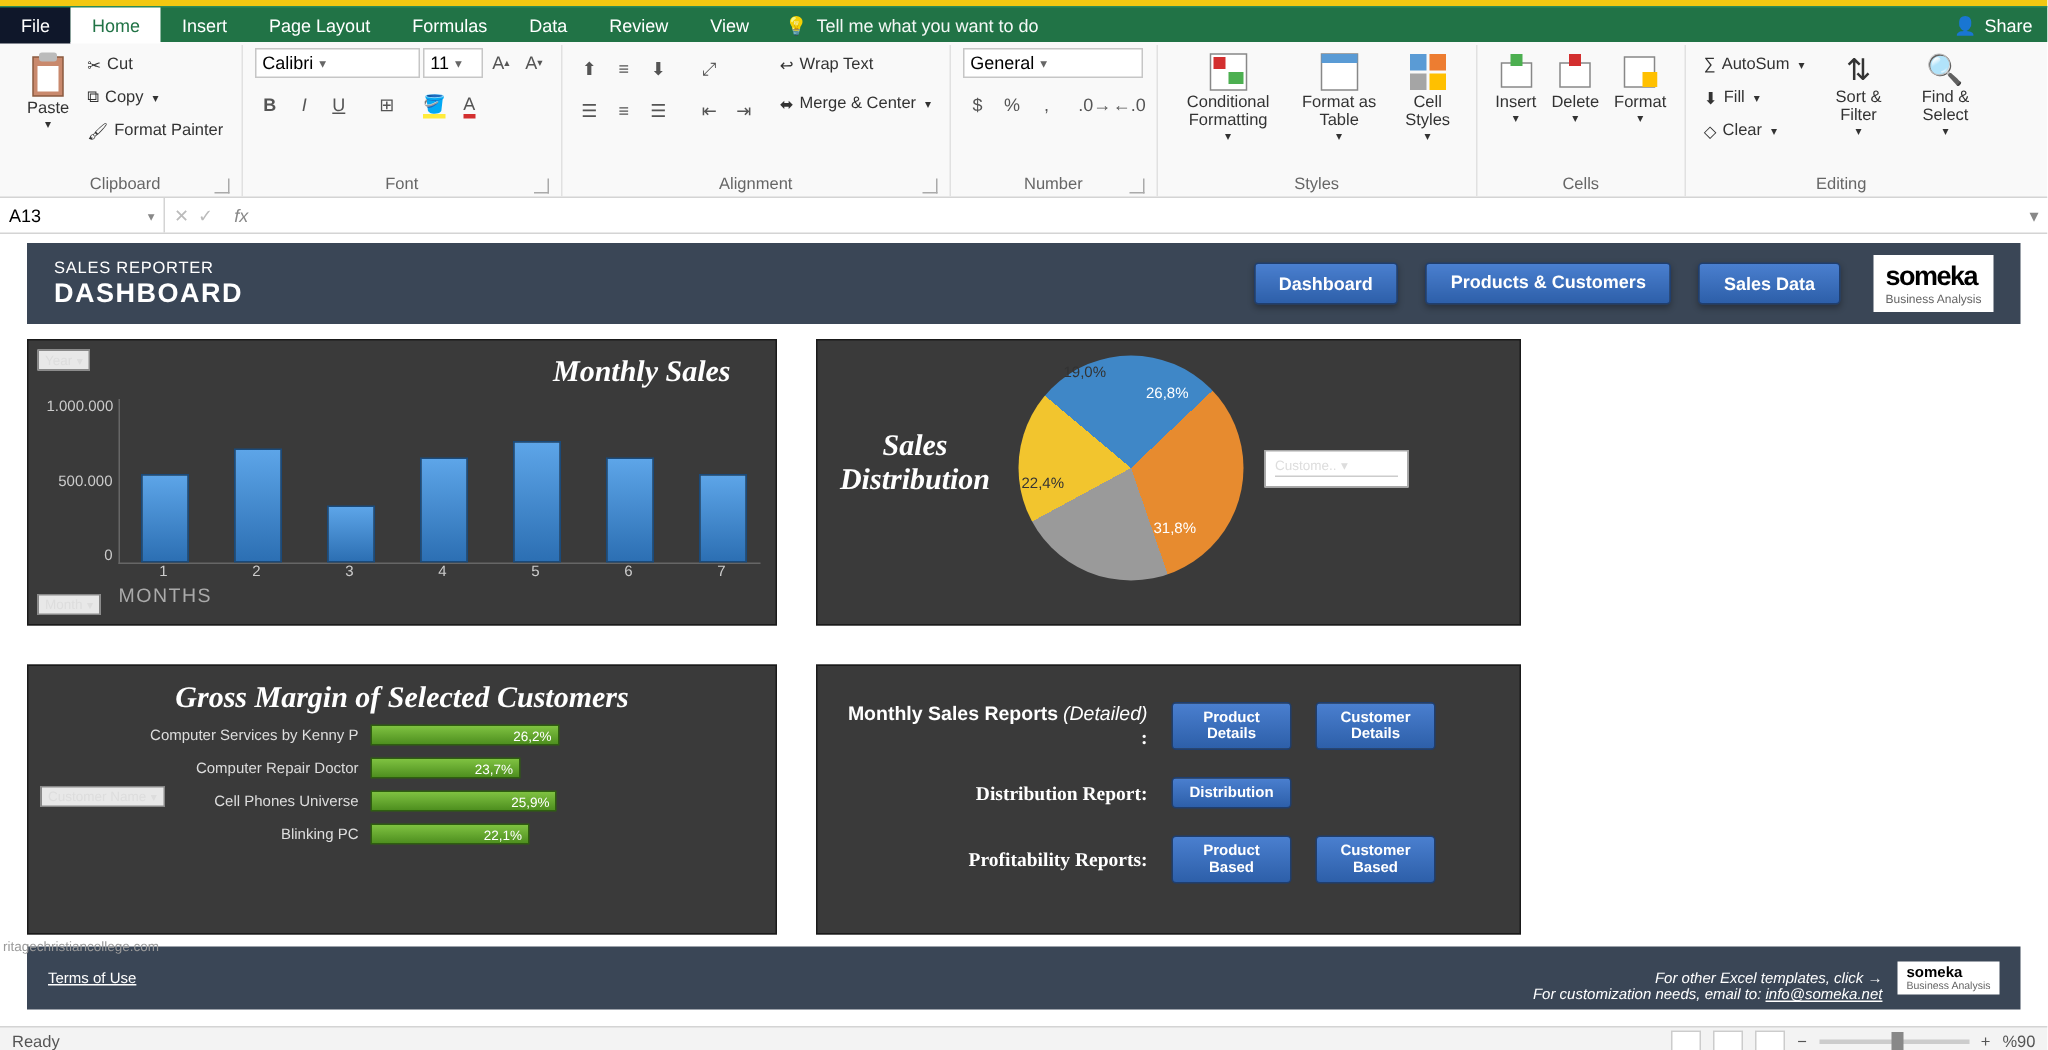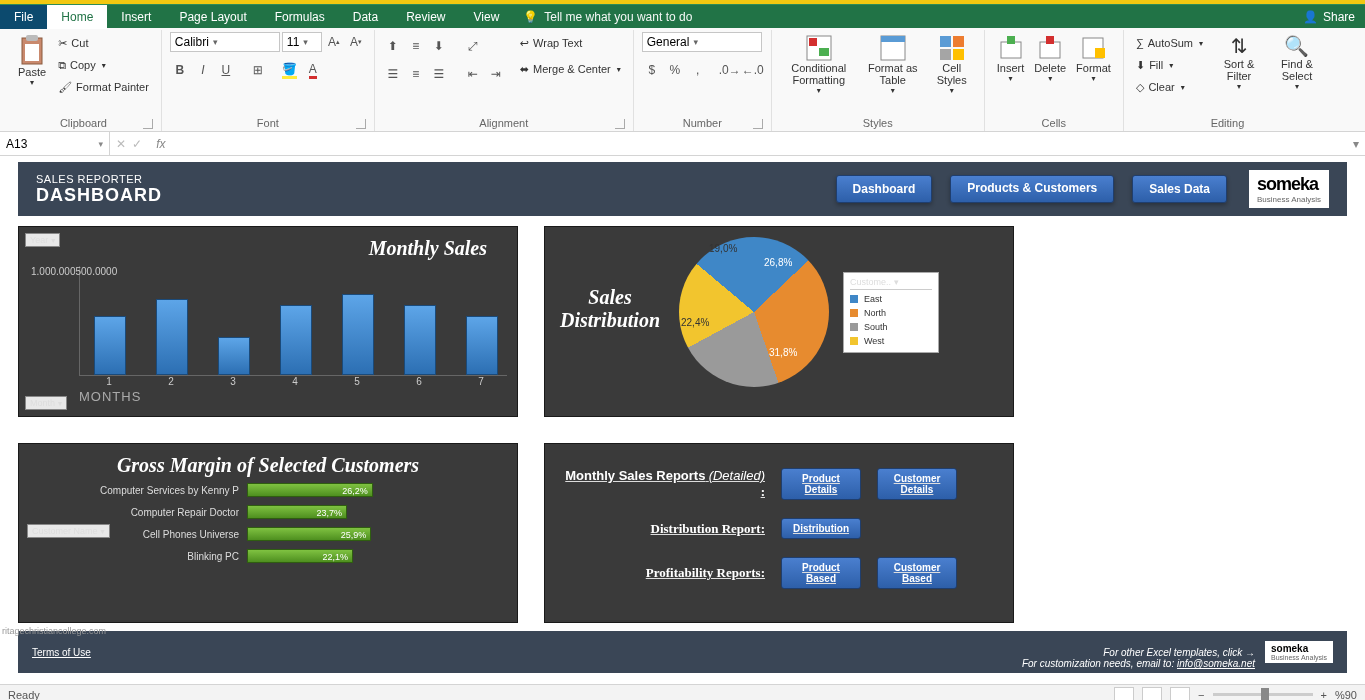--- a/index.html
+++ b/index.html
@@ -4,21 +4,21 @@
 <style>
 * { margin: 0; padding: 0; box-sizing: border-box; font-family: "Segoe UI", Tahoma, sans-serif; }
 body { background: #fff; width: 1365px; height: 700px; overflow: hidden; font-size: 12px; }
 
 
 .titlebar { height: 4px; background: #f2c811; }
 
 
 .ribbon-tabs { height: 24px; background: #217346; display: flex; align-items: center; color: #fff; border-top: 1px solid #2e8b57; }
 .ribbon-tab { padding: 0 14px; height: 24px; line-height: 24px; font-size: 12px; cursor: pointer; }
-.ribbon-tab.file { background: #0c4a6e; }
+.ribbon-tab.file { background: #0f172a; }
 .ribbon-tab.active { background: #fff; color: #217346; }
 .ribbon-tell { padding-left: 10px; display: flex; align-items: center; gap: 6px; font-size: 12px; opacity: .95; }
 .ribbon-share { margin-left: auto; margin-right: 10px; display: flex; align-items: center; gap: 5px; }
 
 
 .ribbon { height: 104px; background: #f9f9f9; border-bottom: 1px solid #d4d4d4; display: flex; padding: 2px 6px 0 6px; }
 .rgroup { border-right: 1px solid #e1e1e1; padding: 2px 8px 0 8px; display: flex; flex-direction: column; }
 .rgroup-body { flex: 1; display: flex; align-items: flex-start; }
 .rgroup-label { text-align: center; font-size: 11px; color: #666; padding: 2px 0; position: relative; }
 .dialog-launcher { position: absolute; right: 0; bottom: 2px; width: 10px; height: 10px; border: 1px solid #aaa; border-top: none; border-left: none; }
@@ -52,21 +52,21 @@
 .logo-box .bg { font-size: 18px; font-weight: bold; letter-spacing: -1px; }
 .logo-box .sm { font-size: 8px; color: #666; }
 
 .grid2 { display: grid; grid-template-columns: 500px 470px; gap: 26px; margin-top: 10px; }
 .card { background: #3a3a3a; border: 1px solid #1a1a1a; padding: 10px; color: #ddd; position: relative; }
 .card-title { font-family: Georgia, serif; font-style: italic; font-size: 20px; color: #fff; text-align: center; margin-bottom: 6px; font-weight: bold; }
 .card-title.left { text-align: right; padding-right: 20px; }
 
 
 .barchart { height: 140px; position: relative; margin-left: 50px; }
-.baraxis { position: absolute; left: -48px; top: 0; height: 110px; display: flex; flex-direction: row; justify-content: space-between; font-size: 10px; color: #ccc; text-align: right; width: 44px; }
+.baraxis { position: absolute; left: -48px; top: 0; height: 110px; display: flex; flex-direction: column; justify-content: space-between; font-size: 10px; color: #ccc; text-align: right; width: 44px; }
 .bars { display: flex; align-items: flex-end; height: 110px; gap: 30px; padding-left: 14px; border-left: 1px solid #666; border-bottom: 1px solid #666; }
 .bar { width: 32px; background: linear-gradient(#5da5e8,#2c6fb3); border: 1px solid #1a4a7a; }
 .barlabels { display: flex; gap: 30px; padding-left: 14px; font-size: 10px; color: #ccc; }
 .barlabels span { width: 32px; text-align: center; }
 .axis-x { text-align: left; font-size: 13px; color: #aaa; margin-top: 2px; letter-spacing: 1px; }
 .slicer { position: absolute; background: #e8e8e8; border: 1px solid #888; font-size: 9px; padding: 1px 4px; display: flex; align-items: center; gap: 3px; cursor: pointer; }
 .slicer .dd { font-size: 8px; }
 
 
 .pie-wrap { display: flex; align-items: center; gap: 14px; }
@@ -81,21 +81,21 @@
 .hbars { display: flex; flex-direction: column; gap: 8px; margin-left: 10px; margin-top: 6px; }
 .hbar-row { display: flex; align-items: center; gap: 8px; }
 .hbar-label { width: 200px; text-align: right; font-size: 10px; color: #ddd; }
 .hbar-track { width: 240px; height: 14px; position: relative; }
 .hbar-fill { height: 14px; background: linear-gradient(#7fc241,#4e8f1f); border: 1px solid #2f5e10; position: relative; }
 .hbar-val { position: absolute; right: 4px; top: 0; font-size: 9px; color: #fff; line-height: 14px; font-weight: normal; }
 .cust-slicer { position: absolute; left: 8px; top: 80px; }
 
 
 .reports { display: flex; flex-direction: column; gap: 18px; padding: 14px 10px; }
-.report-row { display: flex; align-items: center; gap: 16px; text-decoration: underline; }
+.report-row { display: flex; align-items: center; gap: 16px; }
 .report-label { width: 200px; text-align: right; font-family: Georgia, serif; font-weight: bold; font-size: 13px; color: #fff; }
 .report-label .it { font-style: italic; font-weight: normal; }
 .rpt-btn { background: linear-gradient(#4a7fcf,#2d5fa9); color: #fff; font-size: 10px; font-weight: bold; padding: 4px 8px; border-radius: 3px; border: 1px solid #1f3e6e; text-align: center; width: 80px; line-height: 11px; cursor: pointer; }
 
 
 .dash-footer { background: #3a4656; margin-top: 8px; padding: 4px 14px; display: flex; align-items: center; color: #fff; font-size: 10px; }
 .dash-footer .left { text-decoration: underline; }
 .dash-footer .right { margin-left: auto; text-align: right; font-style: italic; margin-top: 12px; }
 .dash-footer .logo2 { background: #fff; color: #000; padding: 2px 6px; margin-left: 10px; font-family: Georgia; font-style: normal; }
 
@@ -427,38 +427,20 @@
               <div class="pie-lbl" style="left: 85px; top: 20px;">26,8%</div>
               <div class="pie-lbl" style="left: 90px; top: 110px;">31,8%</div>
               <div class="pie-lbl" style="left: 2px; top: 80px; color: rgb(51, 51, 51);">22,4%</div>
               <div class="pie-lbl" style="left: 30px; top: 6px; color: rgb(51, 51, 51);">19,0%</div>
             </div>
           <div class="legend-box">
             <div class="legend-title">
                 <span>Custome..</span>
                 <span class="dd">▾</span>
               </div>
-            <div id="legend-items">
-                <div class="legend-item">
-                  <span class="sw" style="background:#3f87c7"></span>
-                  <span>East</span>
-                </div>
-                <div class="legend-item">
-                  <span class="sw" style="background:#e78b2f"></span>
-                  <span>North</span>
-                </div>
-                <div class="legend-item">
-                  <span class="sw" style="background:#9a9a9a"></span>
-                  <span>South</span>
-                </div>
-                <div class="legend-item">
-                  <span class="sw" style="background:#f2c52e"></span>
-                  <span>West</span>
-                </div>
-              </div>
           </div>
         </div>
       </div>
 
       <div class="card" style="height:180px">
         <div class="card-title">Gross Margin of Selected Customers</div>
         <div class="slicer cust-slicer">
             <span>Customer Name</span>
             <span class="dd">▾</span>
           </div>

